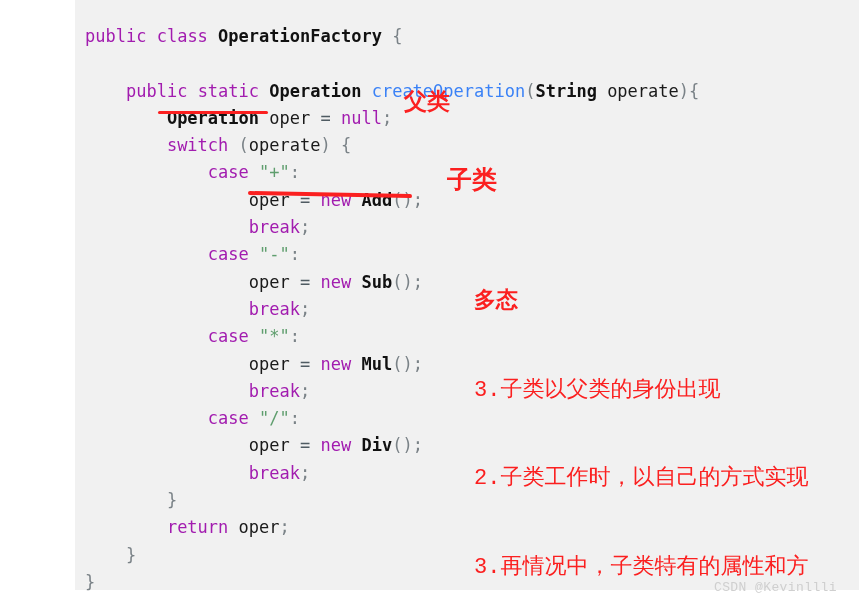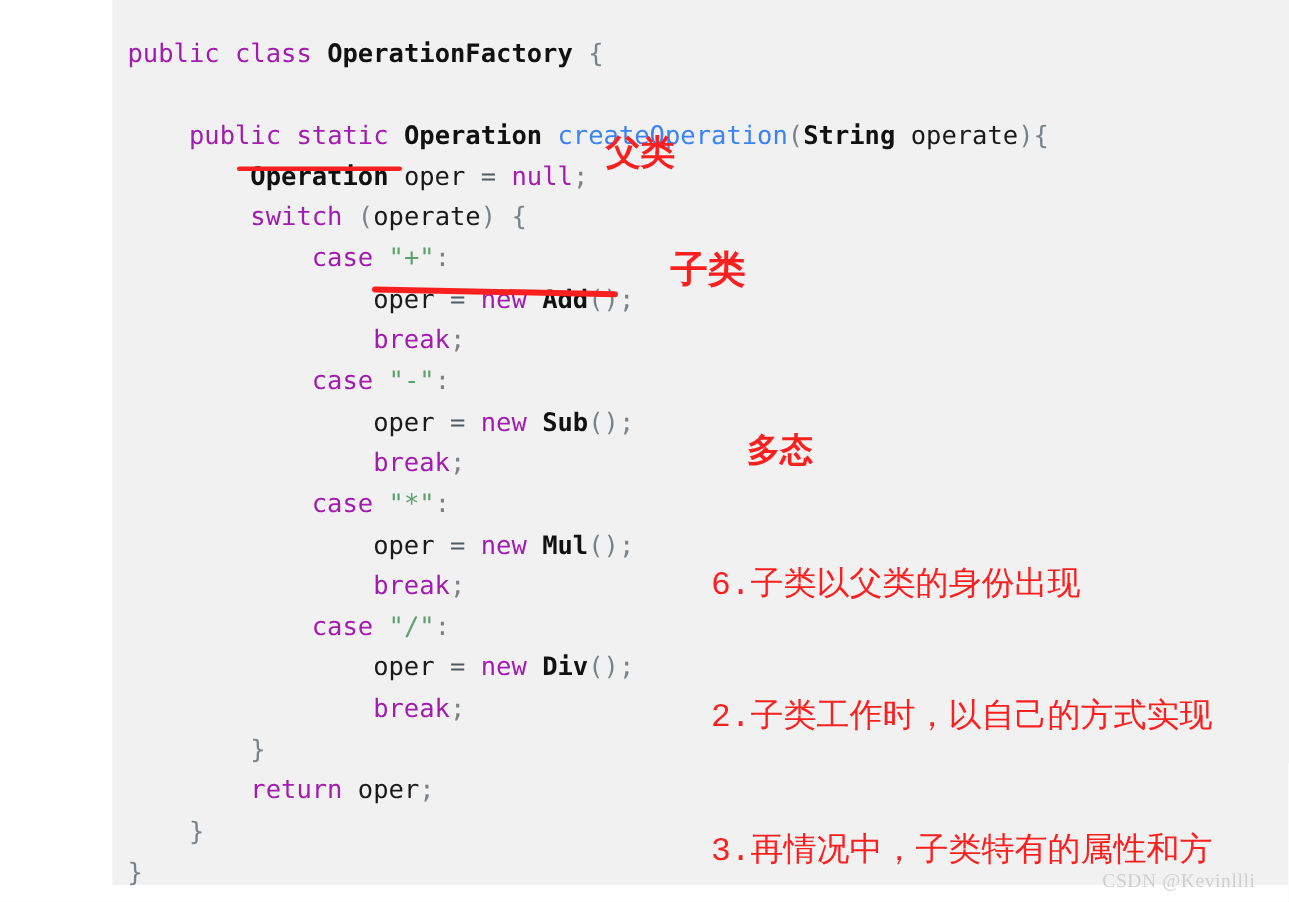--- a/index.html
+++ b/index.html
@@ -52,21 +52,21 @@
     white-space: pre;
   }
   #annot-superclass { left: 404px; top: 86px;  font-size: 23px; }
   #annot-subclass   { left: 447px; top: 163px; font-size: 25px; }
   #annot-poly {
     left: 474px; top: 228px;
     font-size: 22px;
     line-height: 29.5px;
     font-weight: normal;
   }
-  #annot-poly .hd { font-weight: bold; margin-left: 24px; }
+  #annot-poly .hd { font-weight: bold; }
 
   
   .underline {
     position: absolute;
     background: #fb2020;
   }
   #ul-operation {
     left: 158px; top: 111px;
     width: 110px; height: 3px;
     border-radius: 2px;
@@ -78,40 +78,40 @@
     transform: rotate(1.1deg);
     transform-origin: left center;
   }
 
   
   #watermark {
     position: absolute;
     right: 22px;
     bottom: 6px;
     color: #cfcfcf;
-    font-family: Liberation Serif, serif;
+    font-family: Liberation Mono, monospace;
     font-size: 13px;
     letter-spacing: 0.4px;
     text-align: right;
   }
 </style>
 </head>
 <body>
 
 <div id="code-panel"></div>
 
 <pre id="code-block"><span class="ln"><span class="kw">public</span> <span class="kw">class</span> <span class="typ">OperationFactory</span> <span class="pun">{</span></span><span class="ln"> </span><span class="ln">    <span class="kw">public</span> <span class="kw">static</span> <span class="typ">Operation</span> <span class="fn">createOperation</span><span class="pun">(</span><span class="typ">String</span> <span class="var">operate</span><span class="pun">){</span></span><span class="ln">        <span class="typ">Operation</span> <span class="var">oper</span> <span class="op">=</span> <span class="kw">null</span><span class="pun">;</span></span><span class="ln">        <span class="kw">switch</span> <span class="pun">(</span><span class="var">operate</span><span class="pun">)</span> <span class="pun">{</span></span><span class="ln">            <span class="kw">case</span> <span class="str">"+"</span><span class="pun">:</span></span><span class="ln">                <span class="var">oper</span> <span class="op">=</span> <span class="kw">new</span> <span class="typ">Add</span><span class="pun">();</span></span><span class="ln">                <span class="kw">break</span><span class="pun">;</span></span><span class="ln">            <span class="kw">case</span> <span class="str">"-"</span><span class="pun">:</span></span><span class="ln">                <span class="var">oper</span> <span class="op">=</span> <span class="kw">new</span> <span class="typ">Sub</span><span class="pun">();</span></span><span class="ln">                <span class="kw">break</span><span class="pun">;</span></span><span class="ln">            <span class="kw">case</span> <span class="str">"*"</span><span class="pun">:</span></span><span class="ln">                <span class="var">oper</span> <span class="op">=</span> <span class="kw">new</span> <span class="typ">Mul</span><span class="pun">();</span></span><span class="ln">                <span class="kw">break</span><span class="pun">;</span></span><span class="ln">            <span class="kw">case</span> <span class="str">"/"</span><span class="pun">:</span></span><span class="ln">                <span class="var">oper</span> <span class="op">=</span> <span class="kw">new</span> <span class="typ">Div</span><span class="pun">();</span></span><span class="ln">                <span class="kw">break</span><span class="pun">;</span></span><span class="ln">        <span class="pun">}</span></span><span class="ln">        <span class="kw">return</span> <span class="var">oper</span><span class="pun">;</span></span><span class="ln">    <span class="pun">}</span></span><span class="ln"><span class="pun">}</span></span></pre>
 
 <div class="underline" id="ul-operation"></div>
 <div class="underline" id="ul-oper-add"></div>
 
 <div class="annot" id="annot-superclass">父类</div>
 <div class="annot" id="annot-subclass">子类</div>
 
 <div class="annot" id="annot-poly">
   <div class="hd">多态</div>
-  <div>6.子类以父类的身份出现</div>
+  <div>3.子类以父类的身份出现</div>
   <div>2.子类工作时，以自己的方式实现</div>
   <div>3.再情况中，子类特有的属性和方</div>
   
 </div>
 
 <div id="watermark">CSDN @Kevinllli</div>
 
 </body></html>

